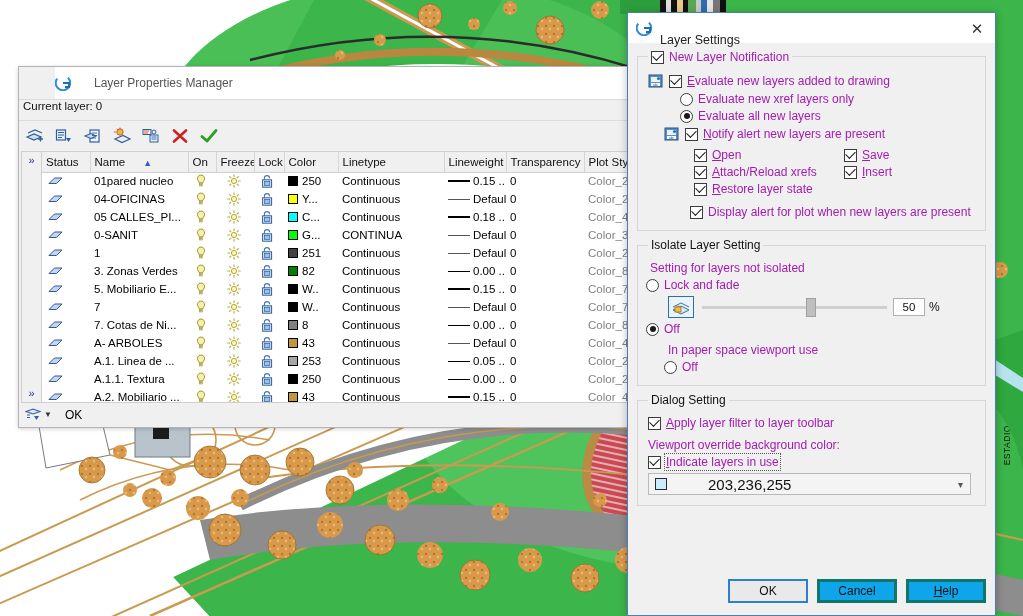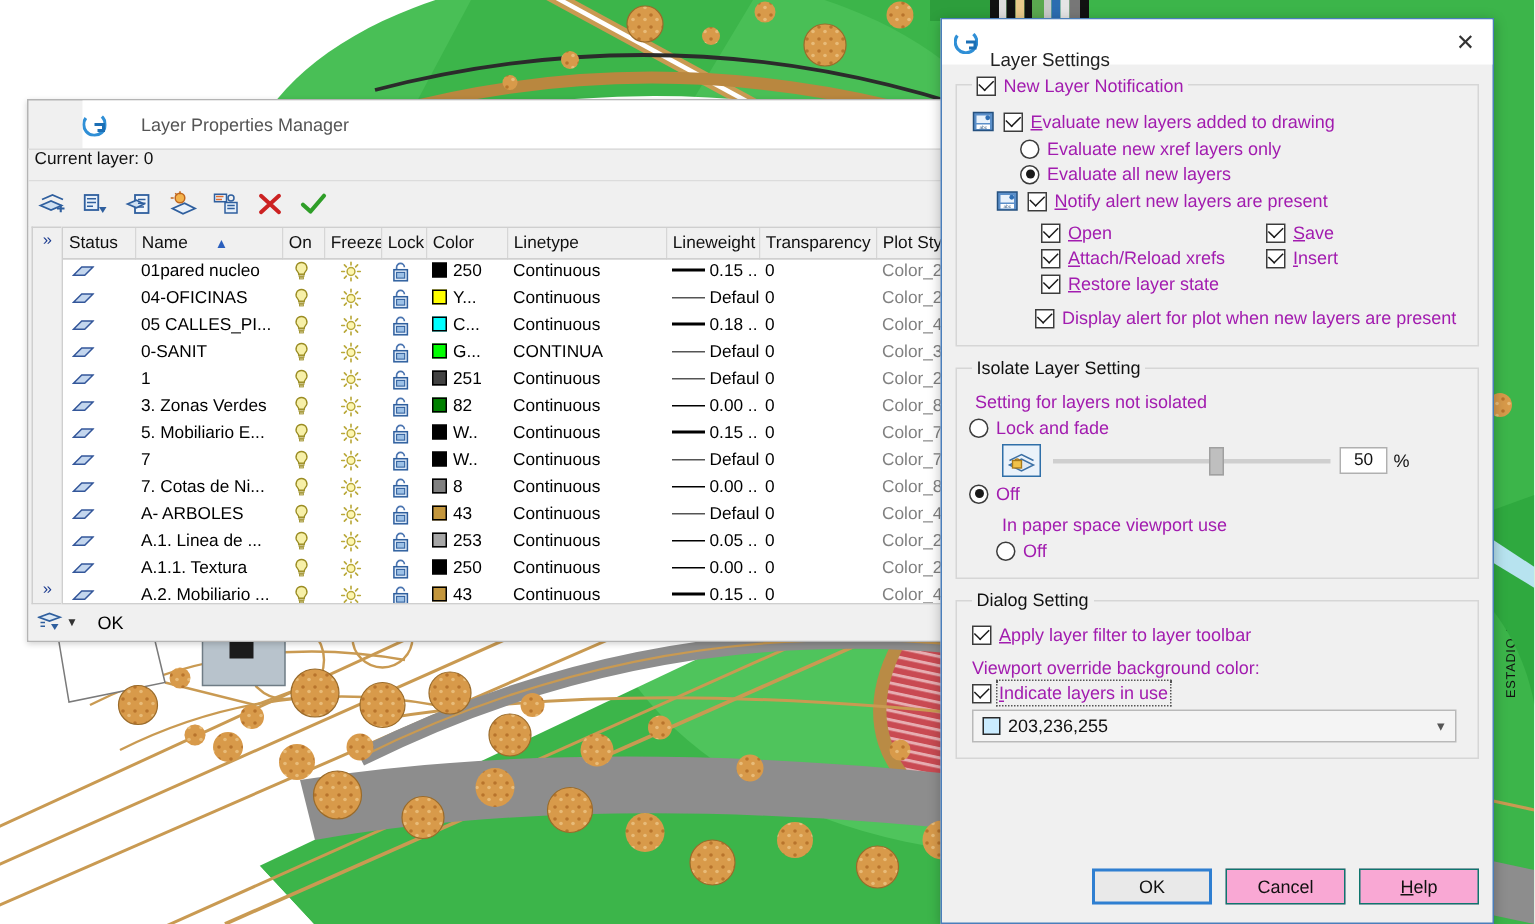--- a/index.html
+++ b/index.html
@@ -134,26 +134,26 @@
   .numbox { width:32px;height:18px;border:1px solid #b0b0b0;background:#fff;
      font-size:11.5px;display:flex;align-items:center;justify-content:center;color:#111; }
   .pct { font-size:12px; margin-left:4px; color:#111; }
 
   
   .combo {
     height:22px;border:1px solid #b9b9b9;background:#f4f4f4;display:flex;align-items:center;
     padding:0 2px 0 6px; margin: 4px 0 2px 2px; width:calc(100% - 8px);
   }
   .combo .sw { width:12px;height:12px;border:1px solid #2a2a2a;background:#cbecff;margin-right:5px;flex:none; }
-  .combo .cval { flex:1; font-size:12px; color:#111; }
+  .combo .cval { flex:1; font-size:15px; color:#111;margin-left:36px; }
   .combo .carat { font-size:10px;color:#555;padding-right:5px; }
 
   #ls-buttons { flex:none; display:flex; justify-content:flex-end; gap:9px; padding: 8px 9px 12px 9px; }
   .btn {
-    width:80px;height:24px;border:1px solid #0f766e;background:#f9a8d4;
+    width:80px;height:24px;border:3px solid #0f766e;background:#0ea5e9;
     font-size:12px;color:#111;display:flex;align-items:center;justify-content:center;
   }
   .btn.default { border:2px solid #2f7fd1; background:#e9e9e9; }
 </style>
 </head>
 <body>
 
 <div id="root">
 
   <div id="cad">

